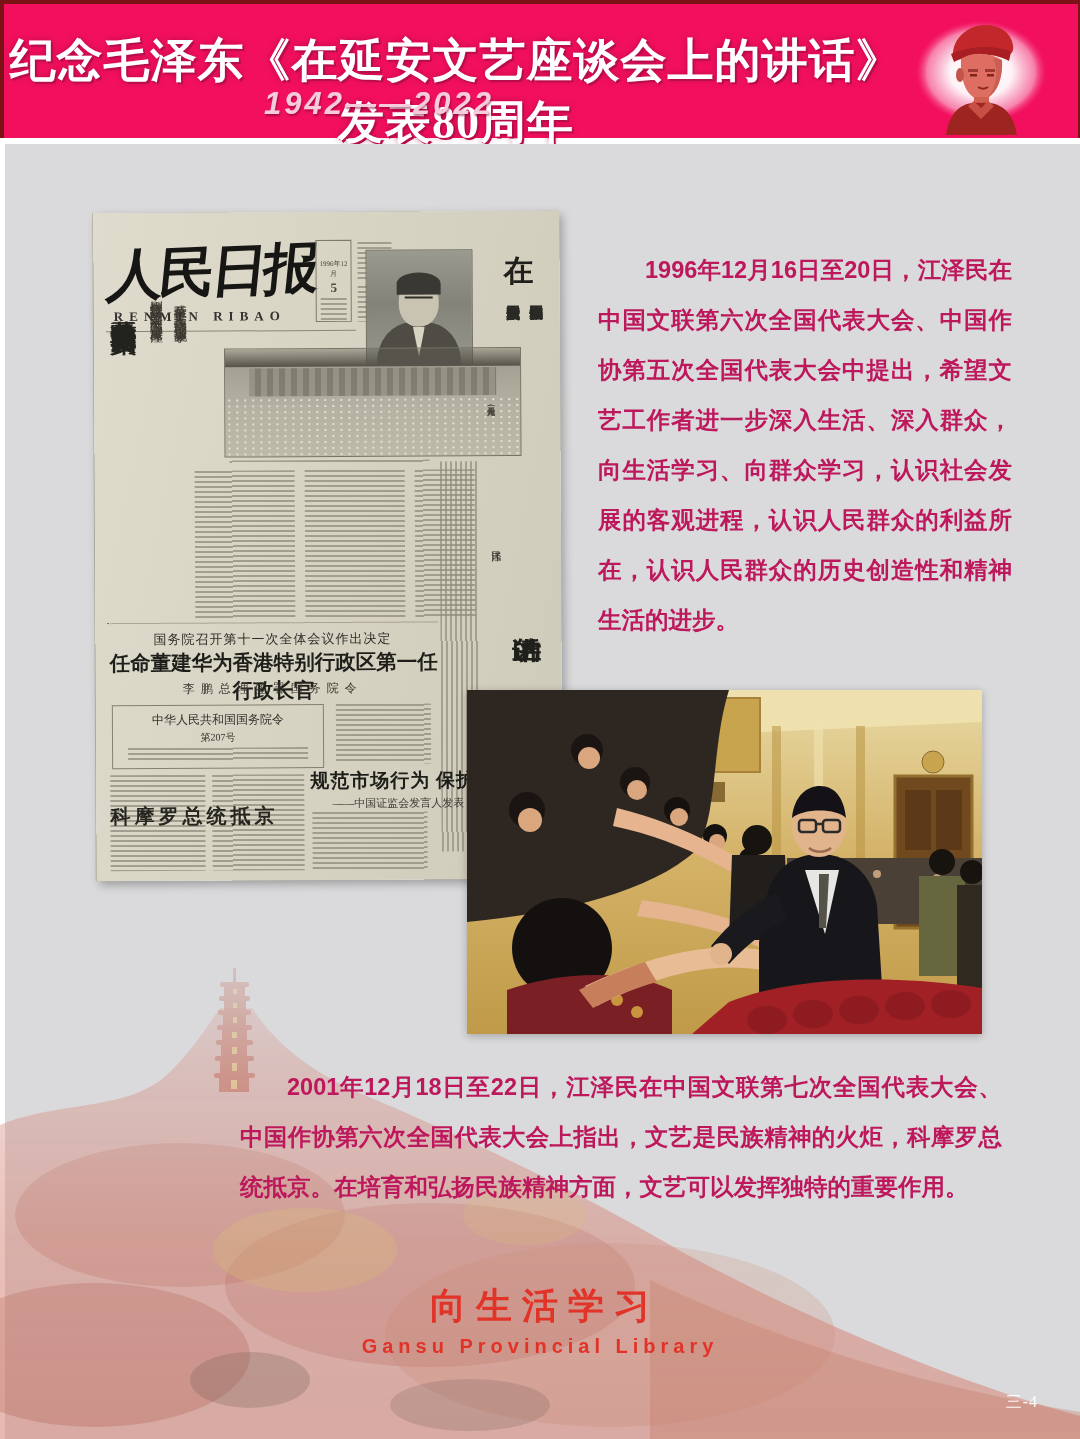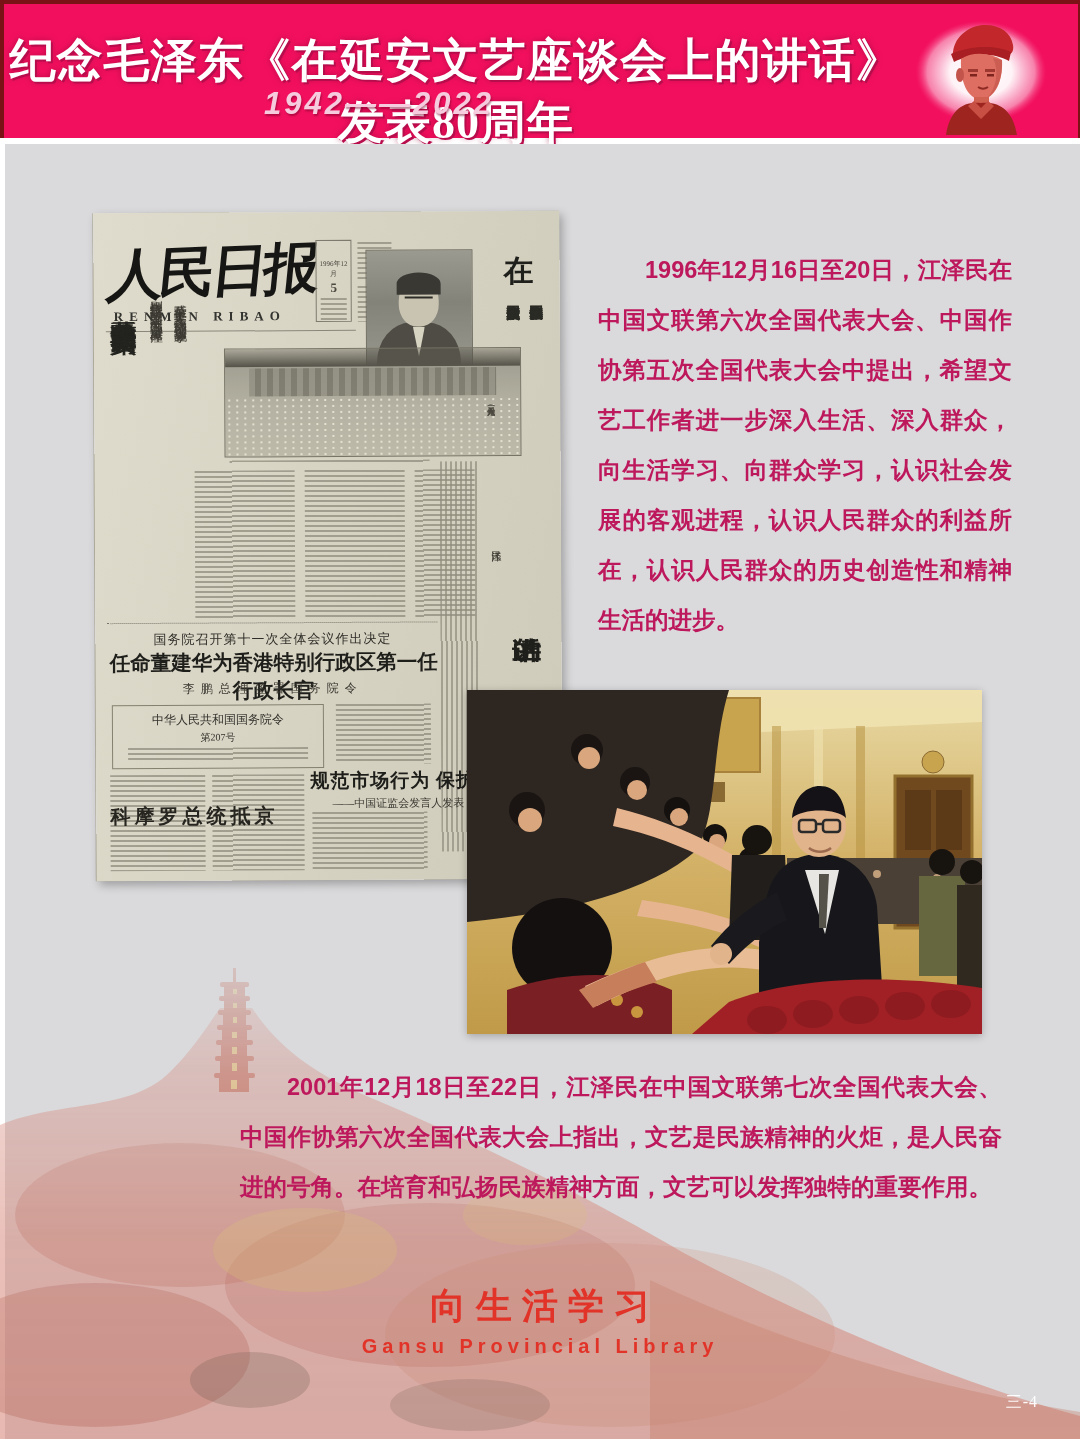--- a/index.html
+++ b/index.html
@@ -348,21 +348,21 @@
       <g fill="#8E1B20">
         <ellipse cx="300" cy="330" rx="20" ry="14"></ellipse>
           <ellipse cx="346" cy="324" rx="20" ry="14"></ellipse>
         <ellipse cx="392" cy="320" rx="20" ry="14"></ellipse>
           <ellipse cx="438" cy="316" rx="20" ry="14"></ellipse>
         <ellipse cx="484" cy="314" rx="20" ry="14"></ellipse>
       </g>
     </svg>
   </div>
 
-  <div class="para para2">2001年12月18日至22日，江泽民在中国文联第七次全国代表大会、中国作协第六次全国代表大会上指出，文艺是民族精神的火炬，是人民奋进的号角。在培育和弘扬民族精神方面，文艺可以发挥独特的重要作用。</div>
+  <div class="para para2">2001年12月18日至22日，江泽民在中国文联第七次全国代表大会、中国作协第六次全国代表大会上指出，文艺是民族精神的火炬，科摩罗总统抵京。在培育和弘扬民族精神方面，文艺可以发挥独特的重要作用。</div>
 
   <div class="logo">
     <div class="logo-cn">向生活学习</div>
     <div class="logo-en">Gansu  Provincial  Library</div>
   </div>
 
   <div class="pagenum">三-4</div>
 
 </div>
 

